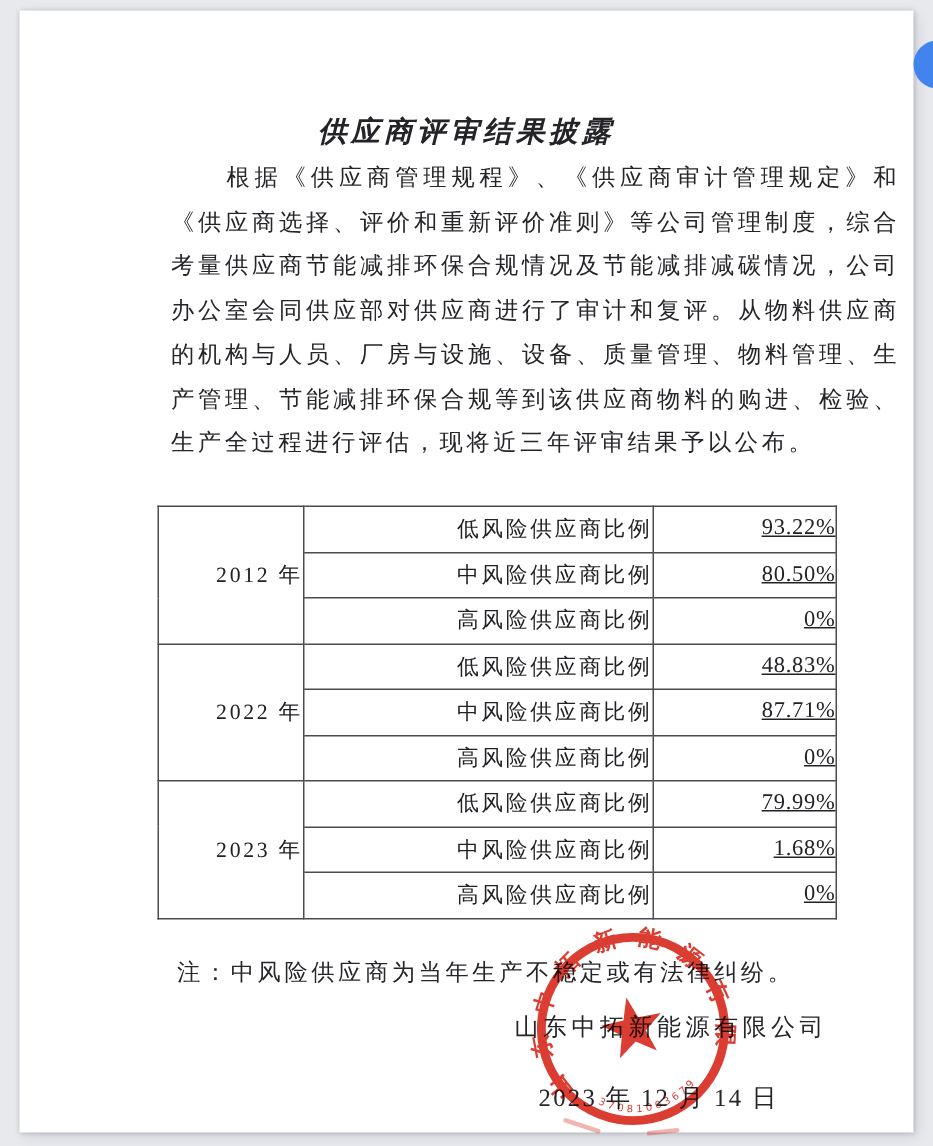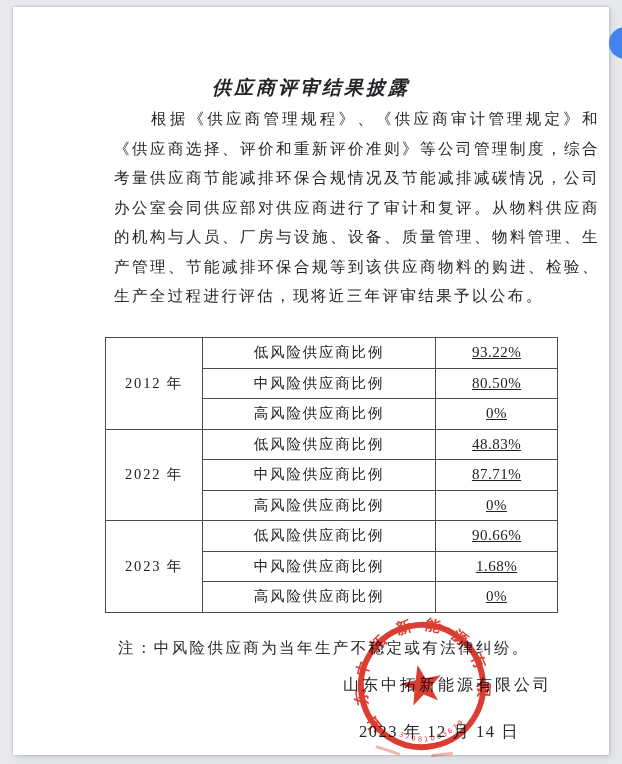--- a/index.html
+++ b/index.html
@@ -25,21 +25,21 @@
     position:absolute; top:97px; left:64px; width:486px;
     font-size:15.5px; line-height:29.5px; letter-spacing:2.4px;
     text-align:justify; text-indent:37px; color:#26262a;margin-left:37px;
   }
   table.risk-table {
     position:absolute; left:92px; top:330px;
     border-collapse:collapse; table-layout:fixed;
   }
   .risk-table td {
     border:1px solid #4c4c50;
-    text-align:center; vertical-align:middle;
+    text-align:right; vertical-align:middle;
     height:30.5px; font-size:14.5px; letter-spacing:1.8px; color:#222226;
   }
   .risk-table td.col-year  { width:97px; }
   .risk-table td.col-label { width:233px; }
   .risk-table td.col-value { width:122px; letter-spacing:.5px; font-size:15px;text-decoration:underline; }
   .doc-note {
     position:absolute; left:105px; top:631px;
     font-size:15.5px; letter-spacing:2.4px; color:#26262a;
     white-space:nowrap;
   }
@@ -106,21 +106,21 @@
         <td class="col-value">87.71%</td>
       </tr>
       <tr>
         <td class="col-label">高风险供应商比例</td>
         <td class="col-value">0%</td>
       </tr>
 
       <tr>
         <td class="col-year" rowspan="3">2023 年</td>
         <td class="col-label">低风险供应商比例</td>
-        <td class="col-value">90.66%</td>
+        <td class="col-value">79.99%</td>
       </tr>
       <tr>
         <td class="col-label">中风险供应商比例</td>
         <td class="col-value">1.68%</td>
       </tr>
       <tr>
         <td class="col-label">高风险供应商比例</td>
         <td class="col-value">0%</td>
       </tr>
     </tbody>

